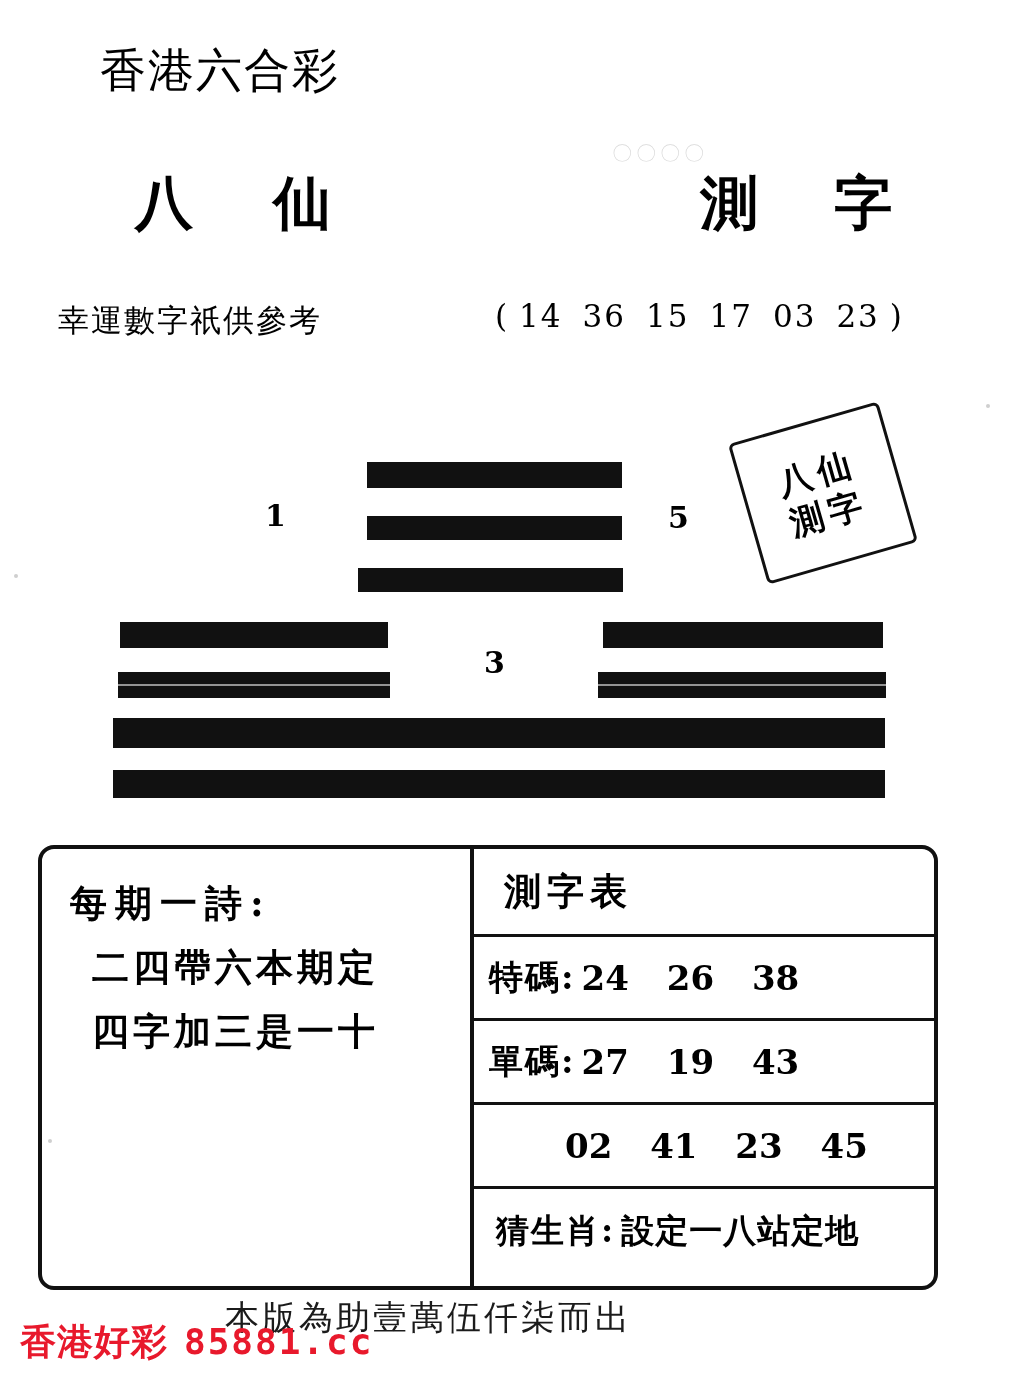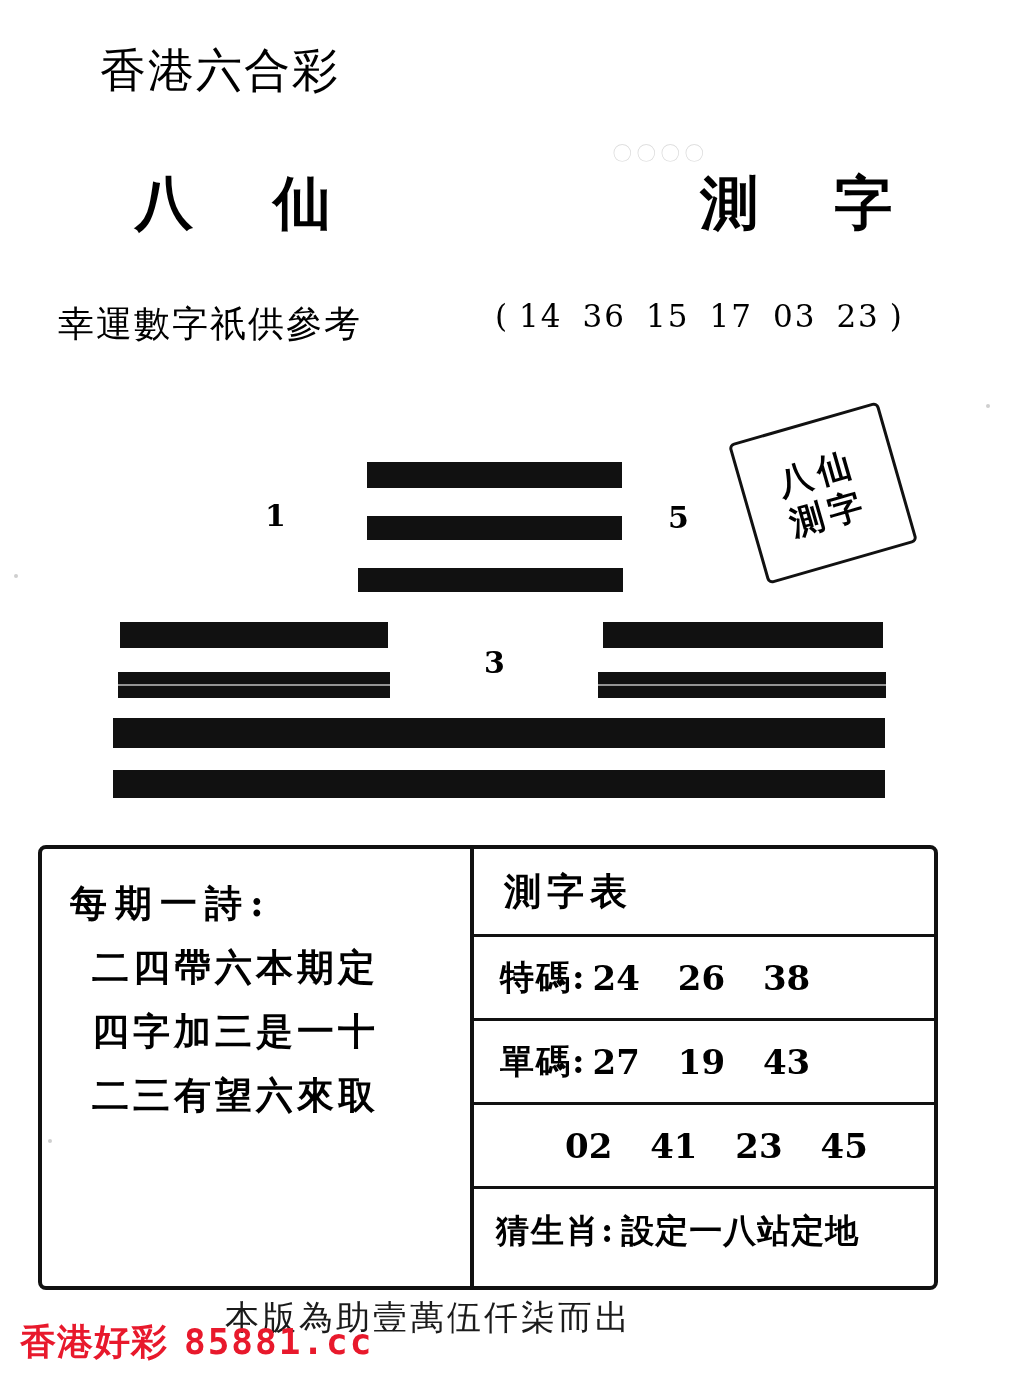--- a/index.html
+++ b/index.html
@@ -56,21 +56,21 @@
     font-family: "DejaVu Serif", serif;
     font-size: 20px;
     color: #d8d8d8;
     letter-spacing: 4px;
   }
   .lucky-label {
     position: absolute;
     left: 58px;
     top: 300px;
     font-family: "DejaVu Serif", serif;
-    font-size: 36px;
+    font-size: 31px;
     letter-spacing: 2px;
   }
   .lucky-numbers {
     position: absolute;
     left: 495px;
     top: 298px;
     font-family: "DejaVu Serif", serif;
     font-size: 31px;
     letter-spacing: 2px;
     white-space: nowrap;
@@ -129,21 +129,21 @@
   }
 
   
   .panel {
     position: absolute;
     left: 38px;
     top: 845px;
     width: 900px;
     height: 445px;
     border: 4px solid #111;
-    border-radius: 8px;
+    border-radius: 16px;
     box-sizing: border-box;
     display: flex;
   }
   .panel-left {
     width: 432px;
     box-sizing: border-box;
     border-right: 4px solid #111;
     padding: 20px 0 0 18px;
   }
   .poem-title {
@@ -177,21 +177,21 @@
     font-size: 37px;
     font-weight: bold;
     letter-spacing: 6px;
   }
   .pr-row {
     height: 84px;
     box-sizing: border-box;
     border-bottom: 3px solid #111;
     display: flex;
     align-items: center;
-    padding-left: 26px;
+    padding-left: 15px;
     font-family: "DejaVu Serif", serif;
     font-size: 34px;
     font-weight: bold;
     white-space: nowrap;
   }
   .pr-row:last-child { border-bottom: none; }
   .pr-row .rlabel { letter-spacing: 2px; margin-right: 6px; }
   .pr-row .rnums span { margin-right: 26px; }
   .pr-row.indent { padding-left: 91px; }
   .pr-row.zodiac { font-size: 33px; letter-spacing: 1px; padding-left: 22px; }
@@ -270,21 +270,20 @@
       <div>八仙</div>
       <div>測字</div>
     </div>
   </div>
 
   <div class="panel">
     <div class="panel-left">
       <div class="poem-title">每期一詩:</div>
       <div class="poem-line">二四帶六本期定</div>
       <div class="poem-line">四字加三是一十</div>
-      <div class="poem-line">二三有望六來取</div>
     </div>
     <div class="panel-right">
       <div class="pr-head">測字表</div>
 
       <div class="pr-row">
         <span class="rlabel">特碼:</span>
         <span class="rnums">
           <span>24</span>
           <span>26</span>
           <span>38</span>

